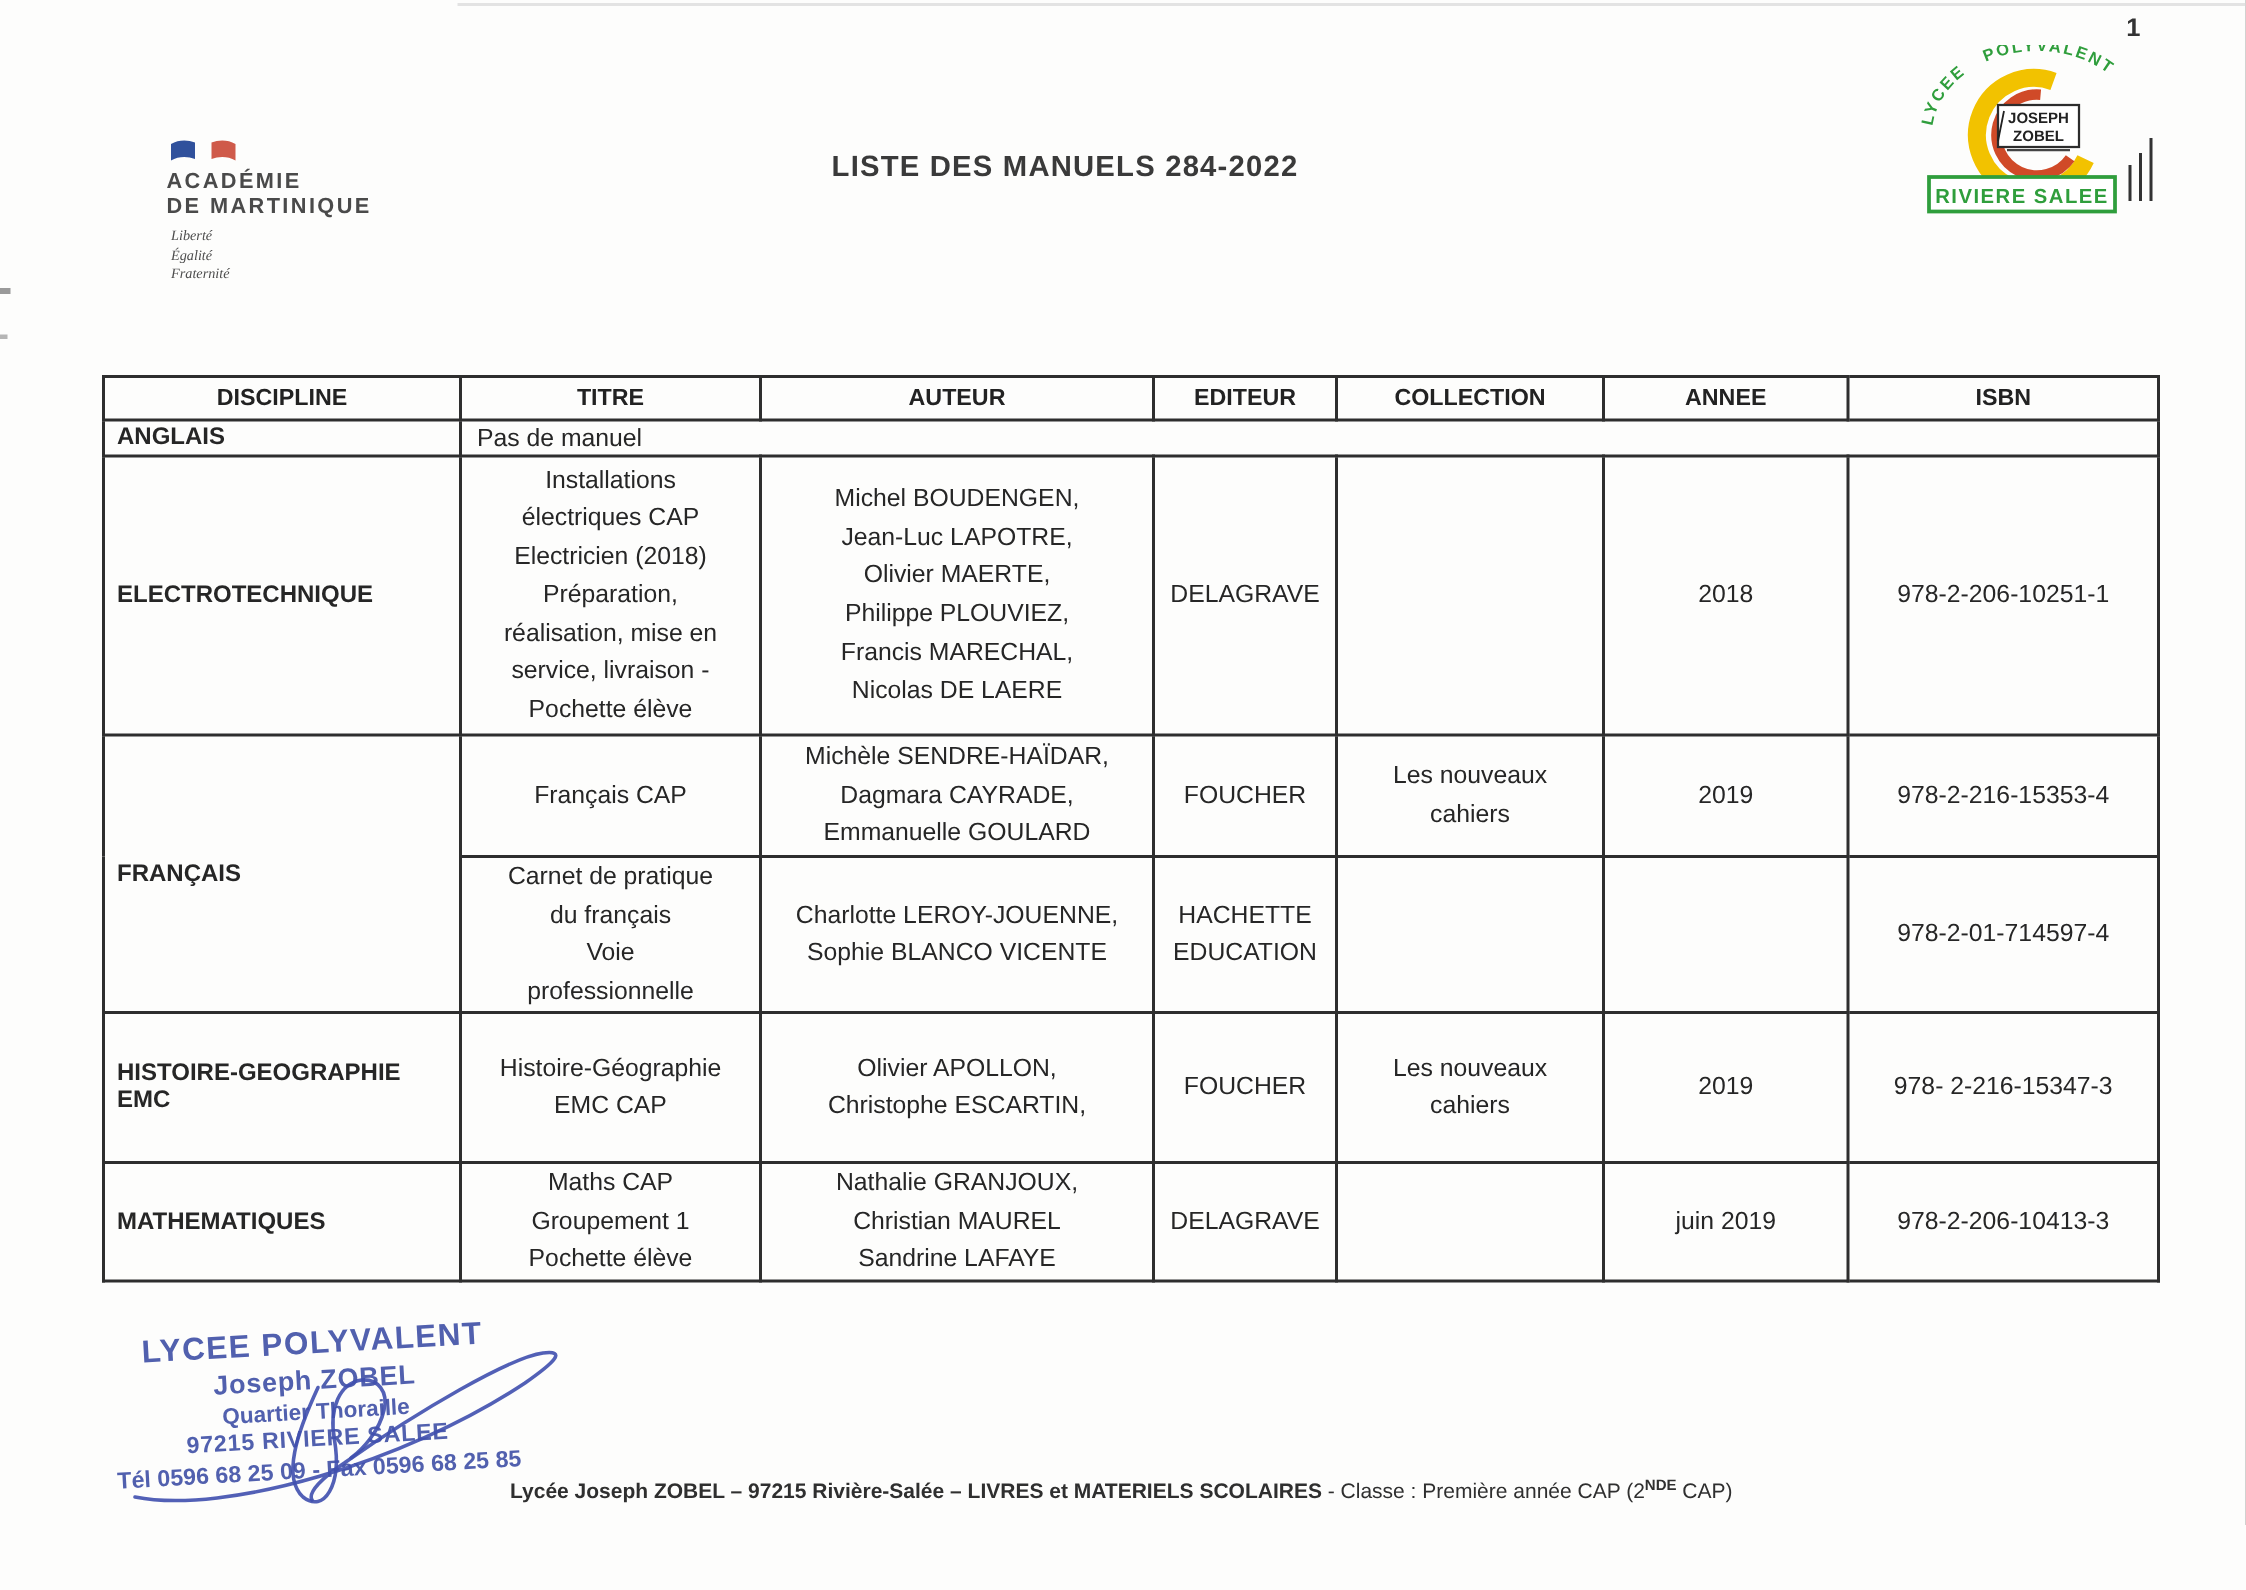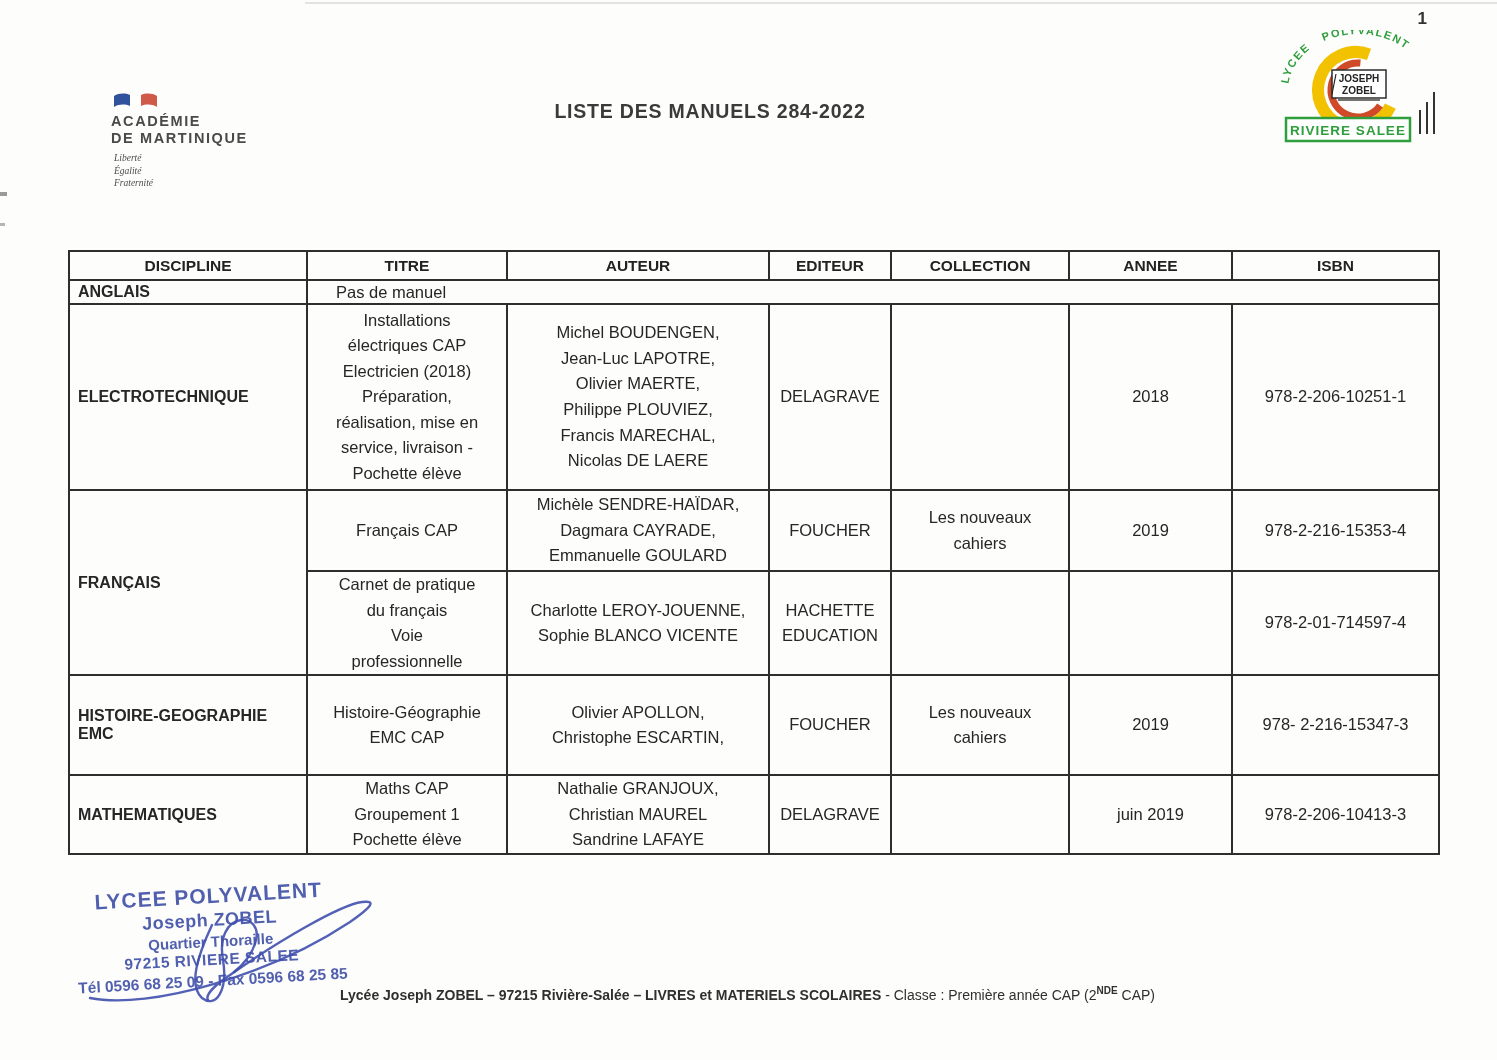--- a/index.html
+++ b/index.html
@@ -33,21 +33,21 @@
   
   table.manuals {
     position:absolute; left:68px; top:250px;
     width:1370px; border-collapse:collapse; table-layout:fixed;
     font-size:16.5px; color:#262626;
   }
   table.manuals th, table.manuals td { border:2px solid #2e2e2e; vertical-align:middle; overflow:hidden; }
   table.manuals th { font-size:15.5px; font-weight:bold; text-align:center; color:#222; }
   td.c-discipline { font-weight:bold; text-align:left; padding-left:8px; white-space:pre-line; font-size:16px;margin-top:48px; }
   td.c-center { text-align:center; white-space:pre-line; line-height:1.55; }
-  td.c-note { text-align:left; padding-left:28px;margin-left:35px; }
+  td.c-note { text-align:left; padding-left:10px;margin-left:35px; }
   tr.r-head   { height:29px; }
   tr.r-anglais{ height:24px; }
   tr.r-electro{ height:186px; }
   tr.r-fr1    { height:81px; }
   tr.r-fr2    { height:99px; }
   tr.r-hg     { height:100px;padding-left:32px; }
   tr.r-math   { height:78px; }
 
   
   .note { position:absolute; left:0; width:100%; top:878px; text-align:center; font-size:17px; font-weight:bold; color:#2c2c2c; }

